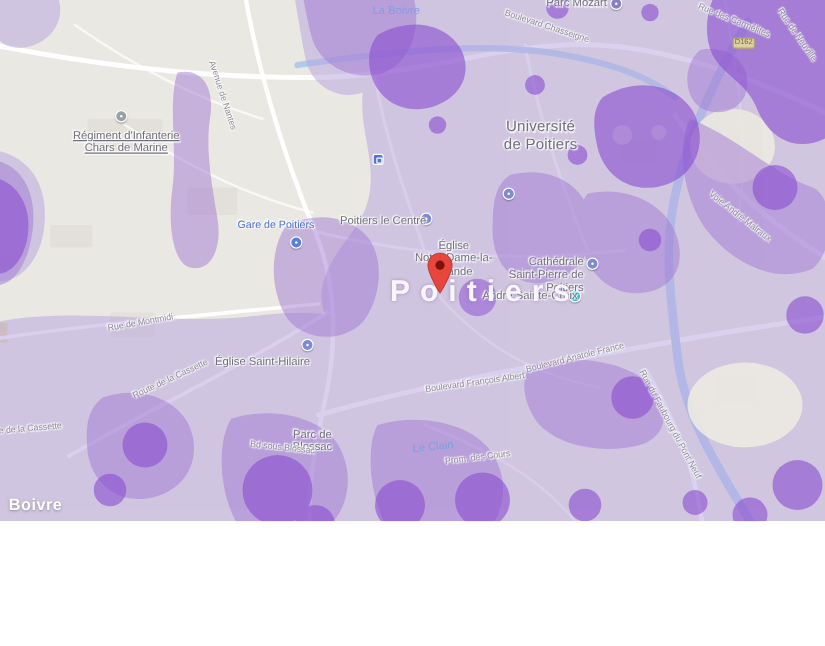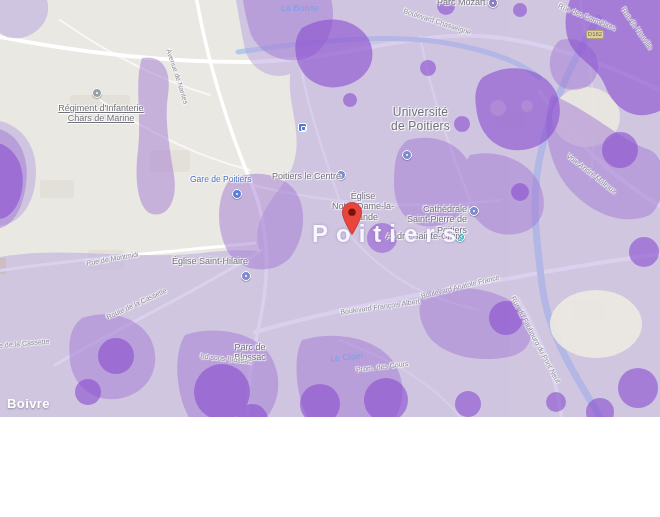--- a/index.html
+++ b/index.html
@@ -136,36 +136,36 @@
           <circle cx="446" cy="6" r="9"></circle>
           <circle cx="520" cy="10" r="7"></circle>
         <circle cx="350" cy="100" r="7"></circle>
           <circle cx="638" cy="388" r="20"></circle>
           <circle cx="600" cy="412" r="14"></circle>
         <circle cx="556" cy="402" r="10"></circle>
       </g>
       <circle cx="382" cy="238" r="15" fill="#9a66d6" opacity=".65"></circle>
     </svg>
 
-    <div class="mlabel big" style="left:373px;top:95px;width:95px;margin-top:11px;">Université
+    <div class="mlabel big" style="left:385px;top:95px;width:95px;">Université
 de Poitiers</div>
     <div class="mlabel" style="left:55px;top:103px;width:92px;text-decoration:underline;">Régiment d'Infanterie
 Chars de Marine</div>
     <div class="mlabel" style="left:321px;top:149px;width:84px;margin-top:42px;">Église
 Notre-Dame-la-Grande</div>
     <div class="mlabel" style="left:272px;top:171px;white-space:nowrap;">Poitiers le Centre</div>
     <div class="mlabel blue" style="left:190px;top:175px;white-space:nowrap;font-size:8.5px;">Gare de Poitiers</div>
     <div class="mlabel" style="left:387px;top:204px;width:80px;text-align:right;">Cathédrale
 Saint-Pierre de Poitiers</div>
     <div class="mlabel" style="left:386px;top:231px;white-space:nowrap;">André Sainte-Croix</div>
-    <div class="mlabel" style="left:172px;top:256px;white-space:nowrap;text-align:right;">Église Saint-Hilaire</div>
+    <div class="mlabel" style="left:172px;top:284px;white-space:nowrap;text-align:right;">Église Saint-Hilaire</div>
     <div class="mlabel" style="left:228px;top:342px;width:44px;">Parc de
 Blossac</div>
     <div class="mlabel" style="left:437px;top:-3px;white-space:nowrap;">Parc Mozart</div>
-    <div class="mlabel water" style="left:281px;top:3px;white-space:nowrap;">La Boivre</div>
+    <div class="mlabel water" style="left:298px;top:3px;white-space:nowrap;">La Boivre</div>
     <div class="mlabel water" style="left:330px;top:352px;white-space:nowrap;transform:rotate(-6deg);">Le Clain</div>
     <div class="mlabel street" style="left:356px;top:363px;transform:rotate(-7deg);">Prom. des Cours</div>
     <div class="mlabel street" style="left:402px;top:18px;transform:rotate(18deg);">Boulevard Chasseigne</div>
     <div class="mlabel street" style="left:172px;top:48px;transform:rotate(72deg);transform-origin:left top;">Avenue de Nantes</div>
     <div class="mlabel street" style="left:86px;top:255px;transform:rotate(-10deg);">Rue de Montmidi</div>
     <div class="mlabel street" style="left:104px;top:300px;transform:rotate(-25deg);">Route de la Cassette</div>
     <div class="mlabel street" style="left:-8px;top:340px;transform:rotate(-5deg);">Rte de la Cassette</div>
     <div class="mlabel street" style="left:340px;top:303px;transform:rotate(-8deg);">Boulevard François Albert</div>
     <div class="mlabel street" style="left:420px;top:283px;transform:rotate(-14deg);">Boulevard Anatole France</div>
     <div class="mlabel street" style="left:570px;top:152px;transform:rotate(38deg);transform-origin:left top;">Voie André Malraux</div>

